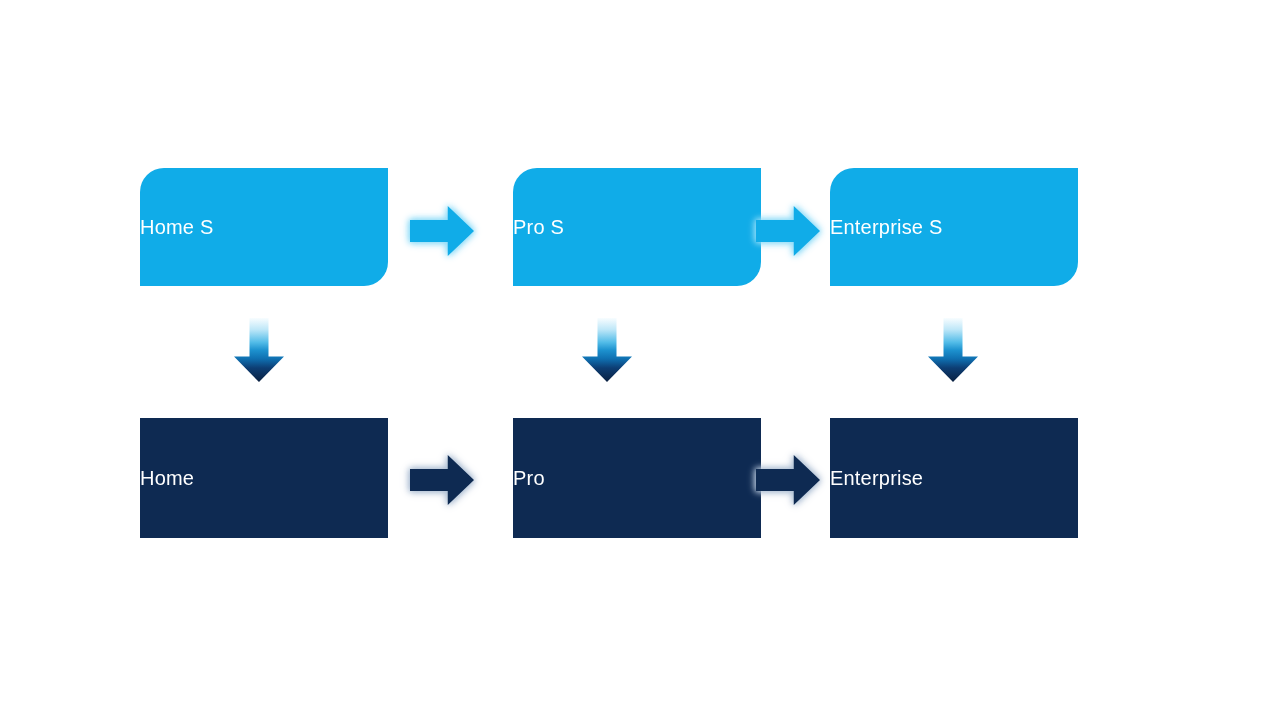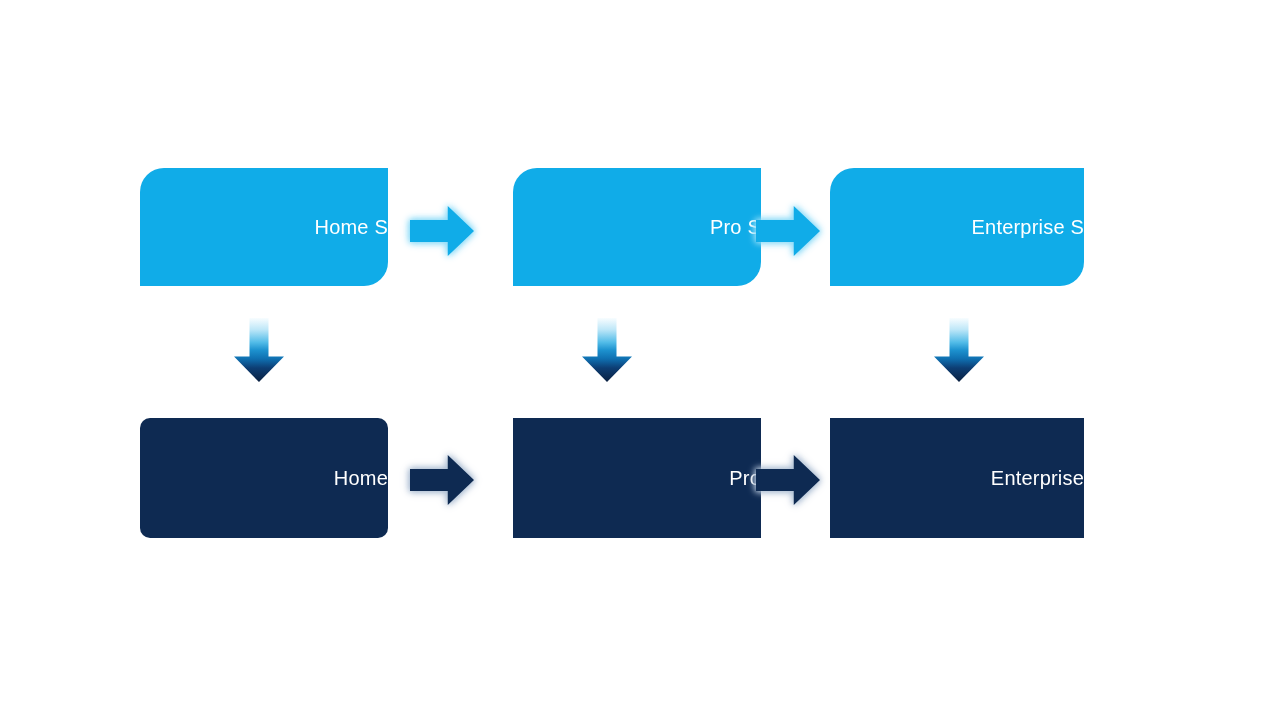--- a/index.html
+++ b/index.html
@@ -13,39 +13,39 @@
     height: 720px;
     background: var(--background, #ffffff);
     font-family: "Liberation Sans", sans-serif;
     overflow: hidden;
   }
   .box {
     position: absolute;
     width: 248px;
     display: flex;
     align-items: center;
-    justify-content: flex-end;
+    justify-content: flex-start;
     color: var(--box-text, #ffffff);
     font-size: 20px;
     letter-spacing: 0.2px;
   }
   .box.top-row {
     top: 168px;
     height: 118px;
     background: var(--top-box-fill, #10ACE8);
     border-radius: 24px 0 24px 0;
   }
   .box.bottom-row {
     top: 418px;
     height: 120px;
     background: var(--bottom-box-fill, #0E2A52);
   }
-  .col-1 { left: 140px; border-radius: 10px; }
+  .col-1 { left: 140px; }
   .col-2 { left: 513px; }
-  .col-3 { left: 830px; padding-left: 6px; }
+  .col-3 { left: 830px; }
 
   
   .harrow {
     position: absolute;
     width: 64px;
     height: 50px;
   }
   .harrow .shape {
     width: 100%;
     height: 100%;

